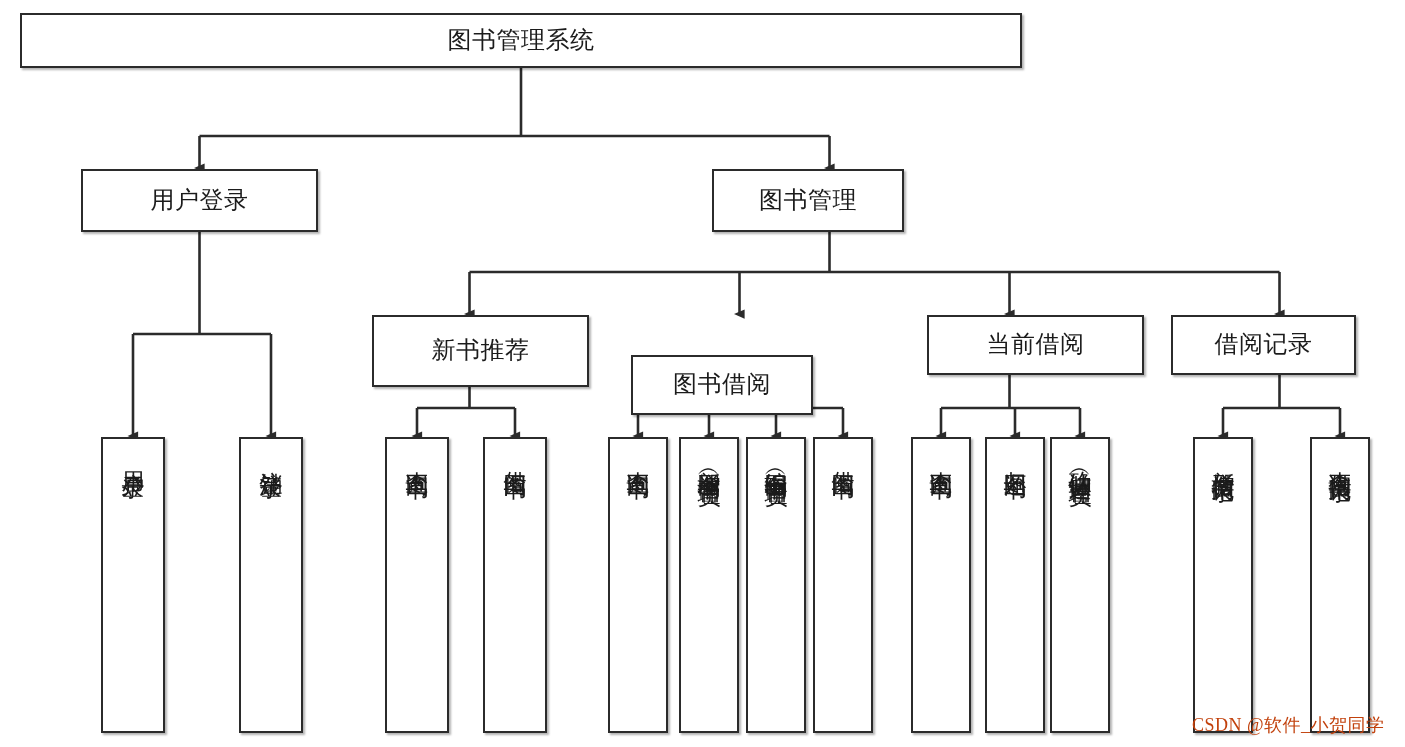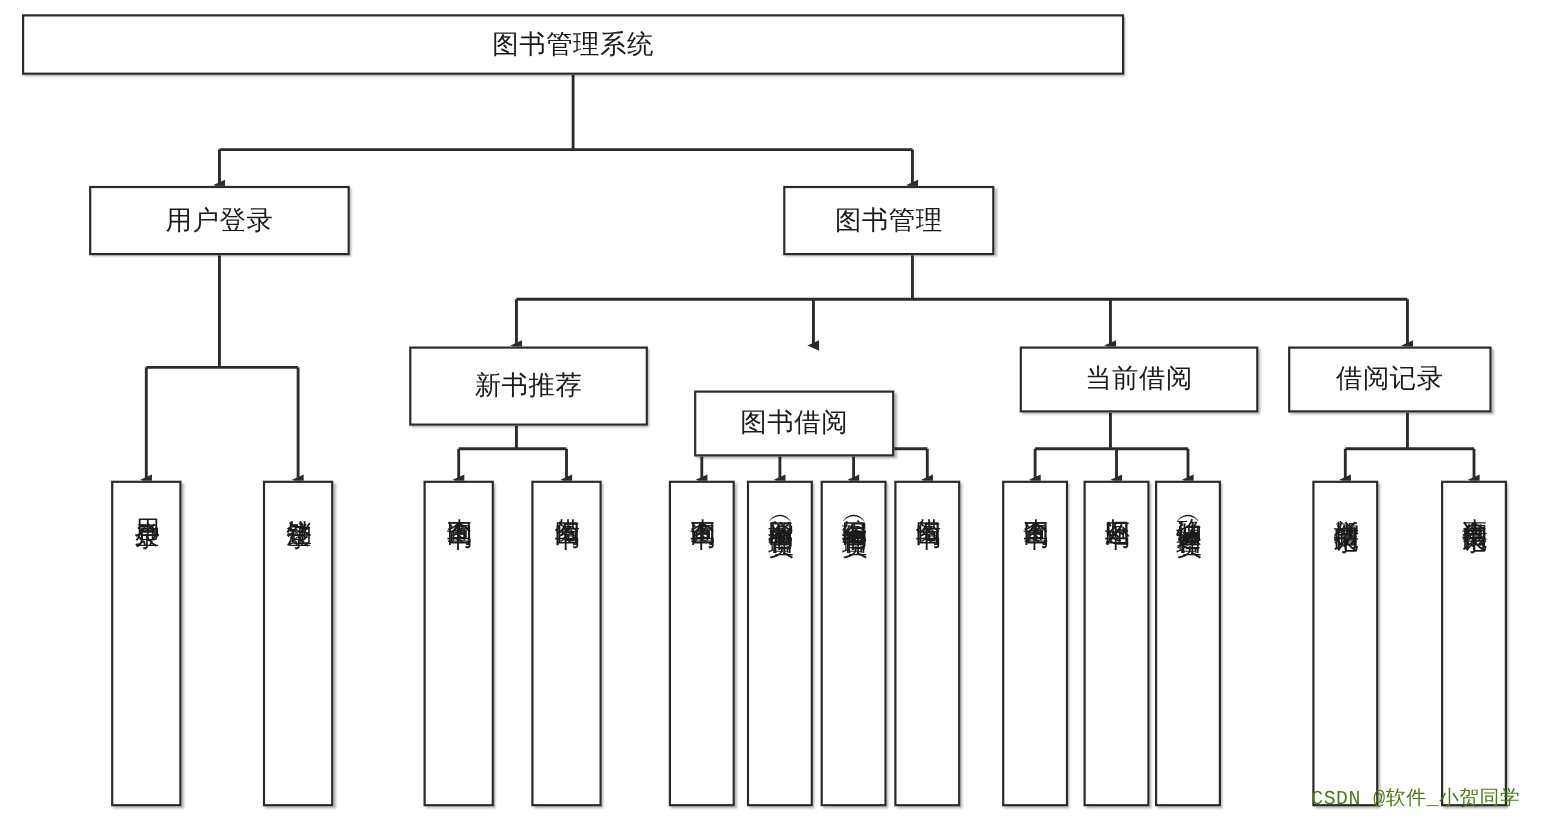--- a/index.html
+++ b/index.html
@@ -53,24 +53,24 @@
     writing-mode: vertical-rl;
     text-orientation: upright;
     font-size: 23px;
     line-height: 1.08;
     letter-spacing: 2px;
     white-space: nowrap;
   }
   .watermark {
     position: absolute;
     font-size: 18px;
-    color: #4d7c0f;
+    color: #c2410c;
     white-space: nowrap;
     letter-spacing: 0.5px;
-    font-family: Liberation Mono, monospace;
+    font-family: Liberation Serif, serif;
   }
 </style>
 </head>
 <body>
 
 <div id="canvas">
   <svg class="edges" viewBox="0 0 1405 747">
     <defs>
       <marker id="arrow" markerWidth="12" markerHeight="12" refX="5.2" refY="5.5" orient="auto" markerUnits="userSpaceOnUse">
         <path d="M0.6,0.4 L10,0.4 L5.3,11 Z" fill="#2b2b2b"></path>

